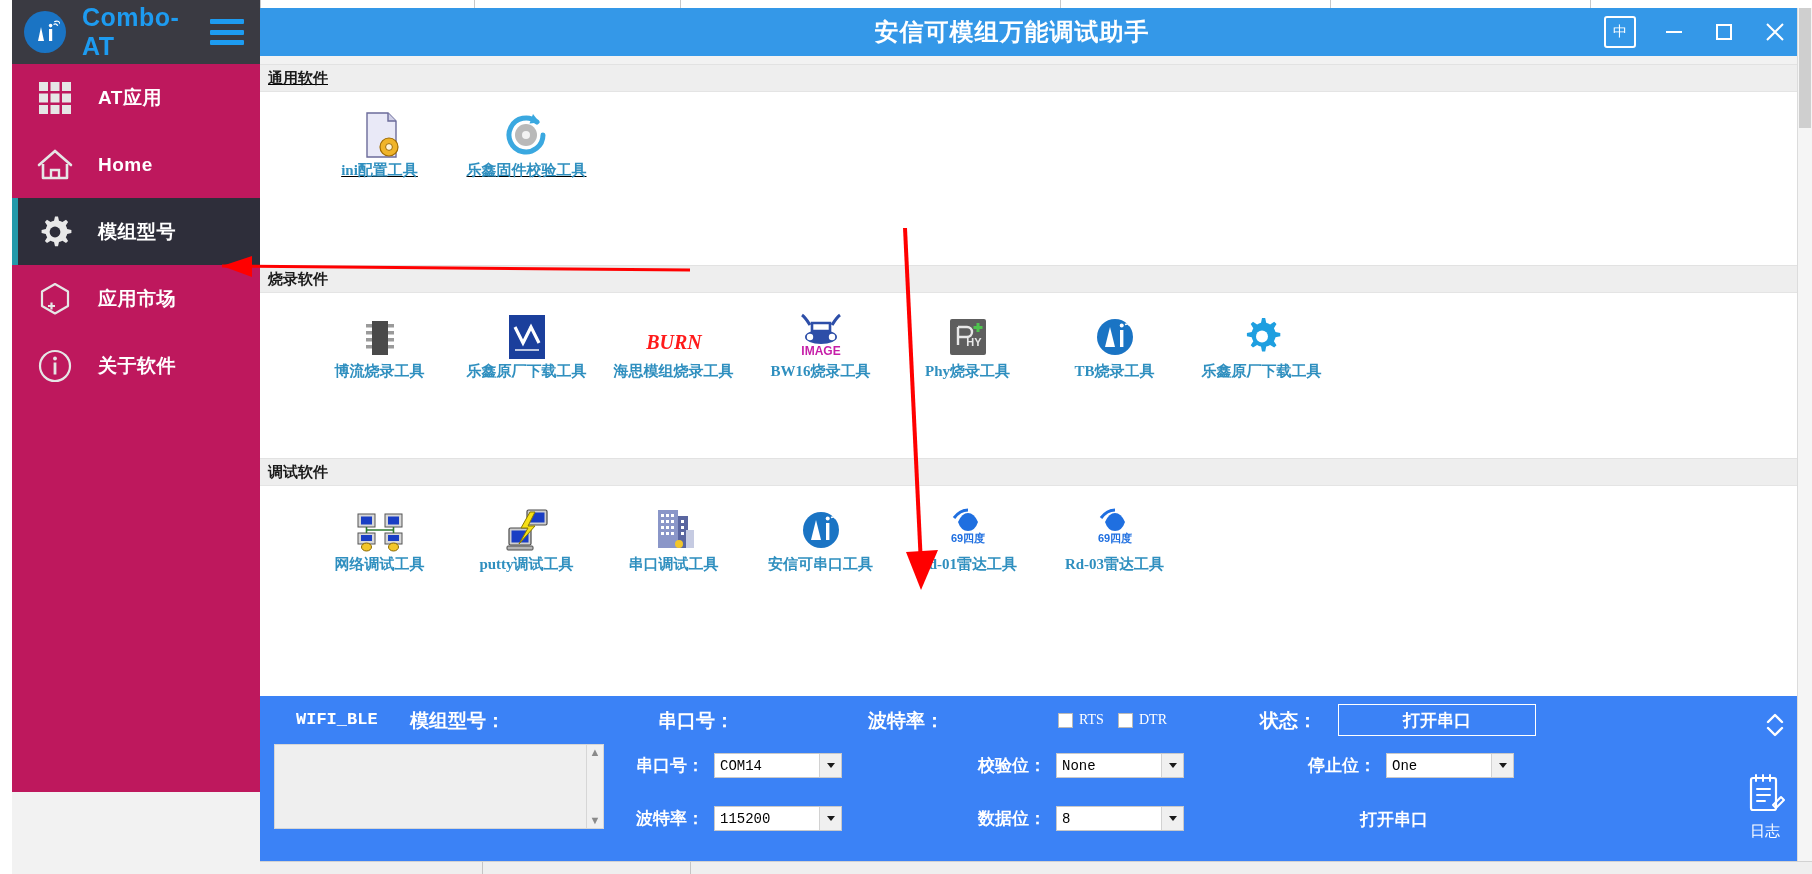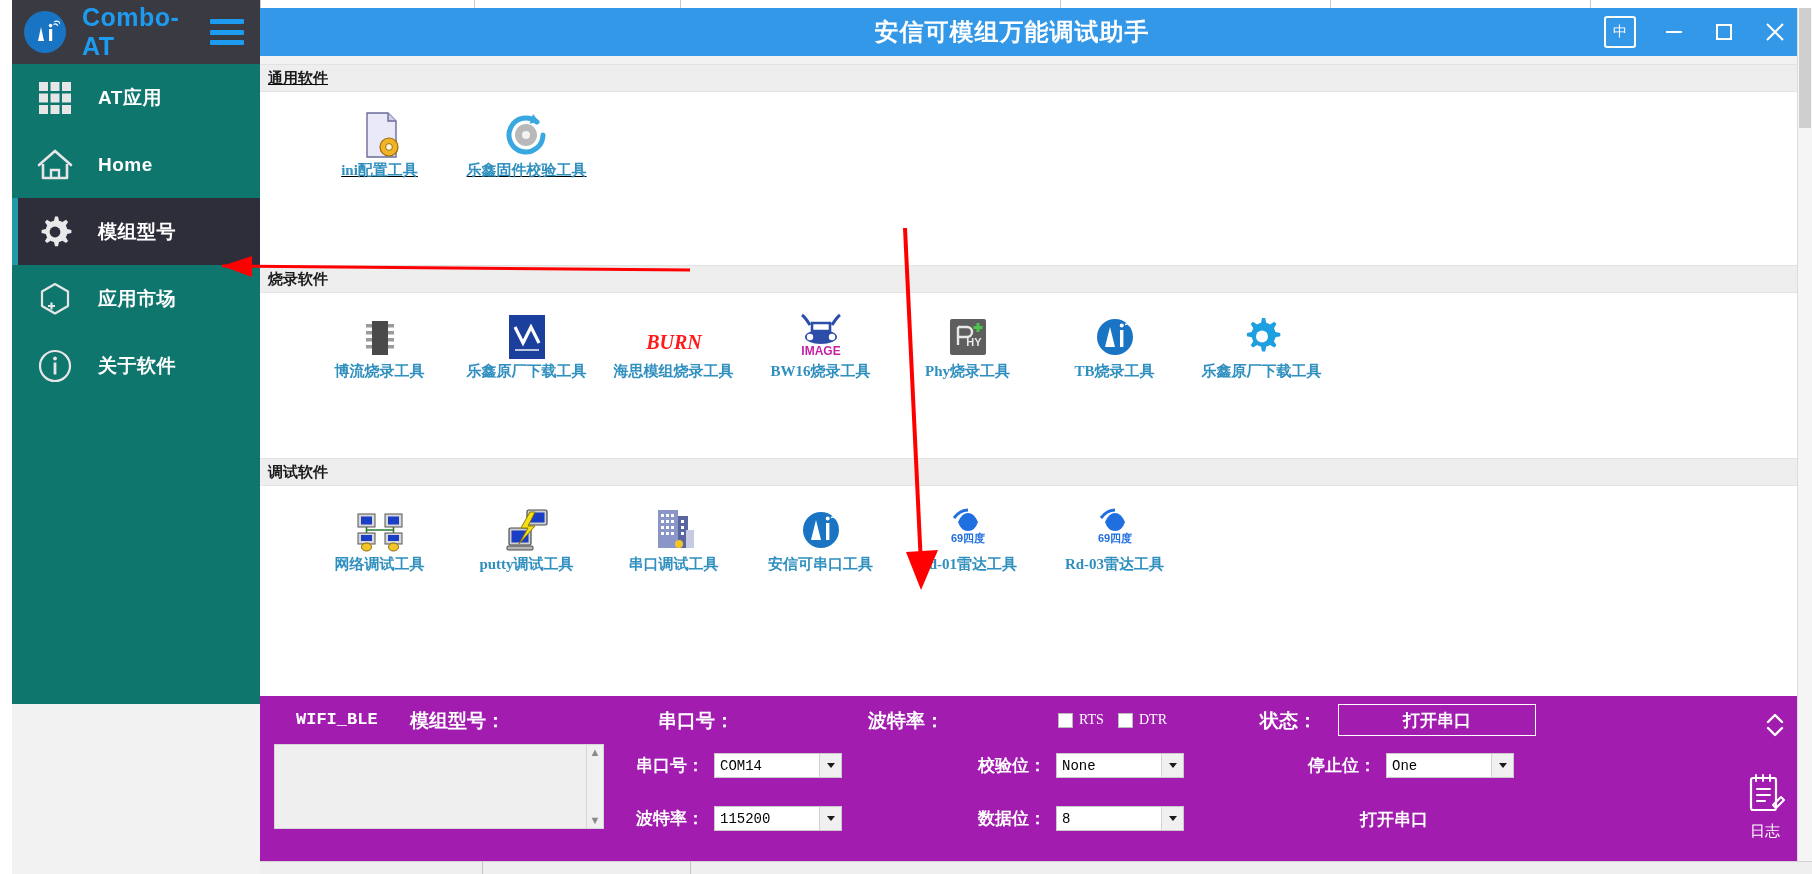--- a/index.html
+++ b/index.html
@@ -12,21 +12,21 @@
   #app{position:relative;width:1812px;height:874px;background:#f2f2f2;}
 
   
   .desktop-sliver{position:absolute;left:0;top:0;width:12px;height:874px;background:#ffffff;}
   .desktop-sliver .ghost{font-size:11px;color:#333;line-height:14px;padding-left:1px;}
 
   
   .win{position:absolute;left:12px;top:0;width:1800px;height:874px;}
 
   
-  .sidebar{position:absolute;left:0;top:0;width:248px;height:704px;background:#0f766e;}
+  .sidebar{position:absolute;left:0;top:0;width:248px;height:792px;background:#be185d;}
   .brandbar{height:64px;background:#3a3a42;display:flex;align-items:center;padding:0 12px;box-sizing:border-box;}
   .logo{width:42px;height:42px;border-radius:50%;background:#1a74c4;display:flex;align-items:center;justify-content:center;flex:0 0 auto;position:relative;}
   .logo svg{display:block;}
   .brand-text{color:#1d9bf0;font-size:25px;font-weight:bold;margin-left:16px;letter-spacing:.5px;flex:1 1 auto;}
   .hamburger{width:34px;height:26px;display:flex;flex-direction:column;justify-content:space-between;flex:0 0 auto;margin-right:4px;cursor:pointer;}
   .hamburger i{display:block;height:5px;background:#1d9bf0;border-radius:1px;}
 
   .nav{position:absolute;top:64px;left:0;right:0;}
   .nav-item{height:67px;display:flex;align-items:center;position:relative;cursor:pointer;}
   .nav-item .ico{width:86px;display:flex;align-items:center;justify-content:center;flex:0 0 auto;}
@@ -55,21 +55,21 @@
   .tile{width:147px;display:flex;flex-direction:column;align-items:center;cursor:pointer;text-align:center;}
   .tile-ico{height:52px;display:flex;align-items:flex-end;justify-content:center;}
   .tile-lbl{margin-top:2px;font-size:15px;line-height:17px;color:#2f8fbf;font-family:"Liberation Serif", serif;font-weight:bold;letter-spacing:0px;width:130px;}
 
   .g1{height:200px;text-decoration:underline;}
   .g1 .tiles{height:170px;}
   .g2{height:192px;}
   .g3{height:190px;}
 
   
-  .bottom{position:absolute;left:248px;right:0;bottom:12px;height:166px;background:#a21caf;box-sizing:border-box;}
+  .bottom{position:absolute;left:248px;right:0;bottom:12px;height:166px;background:#3b82f6;box-sizing:border-box;}
   .bp-lbl{position:absolute;color:#ffffff;font-weight:bold;font-family:"Liberation Serif", serif;}
   .lbl-wifi{left:36px;top:14px;font-size:17px;font-family:"Liberation Mono", monospace;letter-spacing:0px;}
   .lbl-model{left:150px;top:12px;font-size:19px;}
   .lbl-comno{left:398px;top:12px;font-size:19px;}
   .lbl-baud{left:608px;top:12px;font-size:19px;}
   .lbl-state{left:1000px;top:12px;font-size:19px;}
 
   .chkwrap{position:absolute;top:16px;display:flex;align-items:center;gap:6px;color:#ffffff;font-size:14px;font-family:"Liberation Serif", serif;cursor:pointer;}
   .chkbox{width:13px;height:13px;background:#ffffff;border:1px solid #b9b9b9;display:inline-block;}
   .chk-rts{left:798px;}

